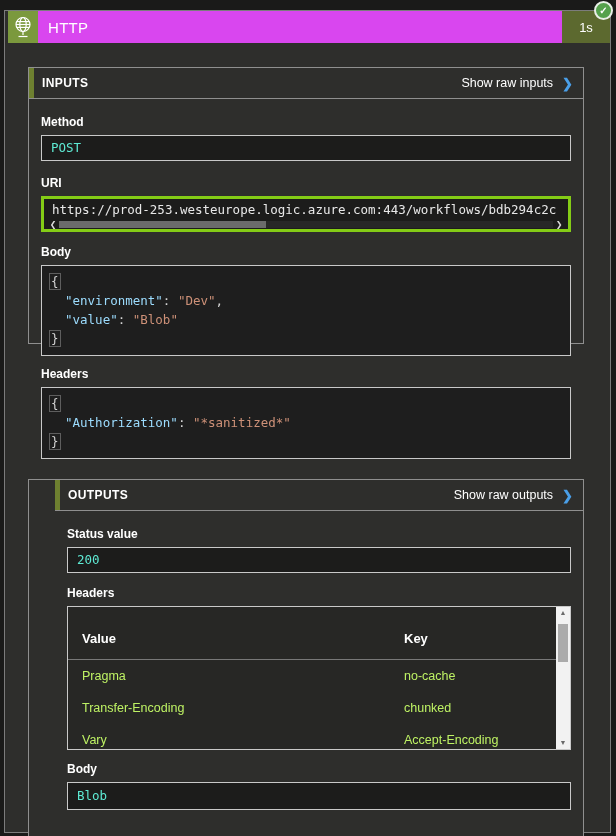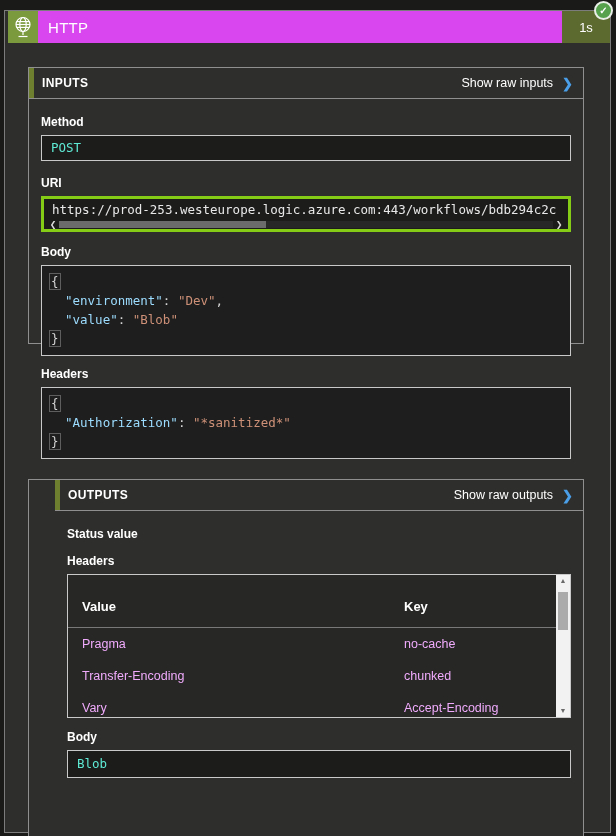--- a/index.html
+++ b/index.html
@@ -103,21 +103,21 @@
     border:1px solid #c9c9c9;overflow:hidden;box-sizing:border-box;
   }
   .tbl-head{
     display:grid;grid-template-columns:322px 1fr;padding:24px 0 13px 14px;
     border-bottom:1px solid #787878;
   }
   .tbl-head div{color:#fff;font-size:13px;font-weight:bold;}
   .tbl-row{
     display:grid;grid-template-columns:322px 1fr;padding-left:14px;height:32px;align-items:center;
   }
-  .tbl-row div{color:#f0abfc;font-size:12.5px;}
+  .tbl-row div{color:#bef264;font-size:12.5px;}
   .vscroll{
     position:absolute;top:0;right:0;bottom:0;width:14px;background:#f2f2f2;
     display:flex;flex-direction:column;align-items:center;
   }
   .varrow{color:#6a6a6a;font-size:7px;line-height:12px;height:12px;cursor:pointer;}
   .vthumb{width:10px;height:38px;background:#ababab;margin-top:5px;cursor:pointer;}
   .vspacer{flex:1;}
 </style>
 </head>
 <body>
@@ -192,20 +192,21 @@
     <div class="panel-header">
       <div class="green-strip"></div>
       <div class="panel-title">OUTPUTS</div>
       <div class="raw-link">
         <span class="lbl">Show raw outputs</span>
         <span class="chev">❯</span>
       </div>
     </div>
     <div class="panel-body">
       <div class="field-label m-status">Status value</div>
+      <div class="value-box">200</div>
 
       <div class="field-label m-headers">Headers</div>
       <div class="tbl-box">
         <div class="tbl-head">
             <div>Value</div>
             <div>Key</div>
           </div>
         <div class="tbl-rows">
             <div class="tbl-row">
               <div>Pragma</div>

